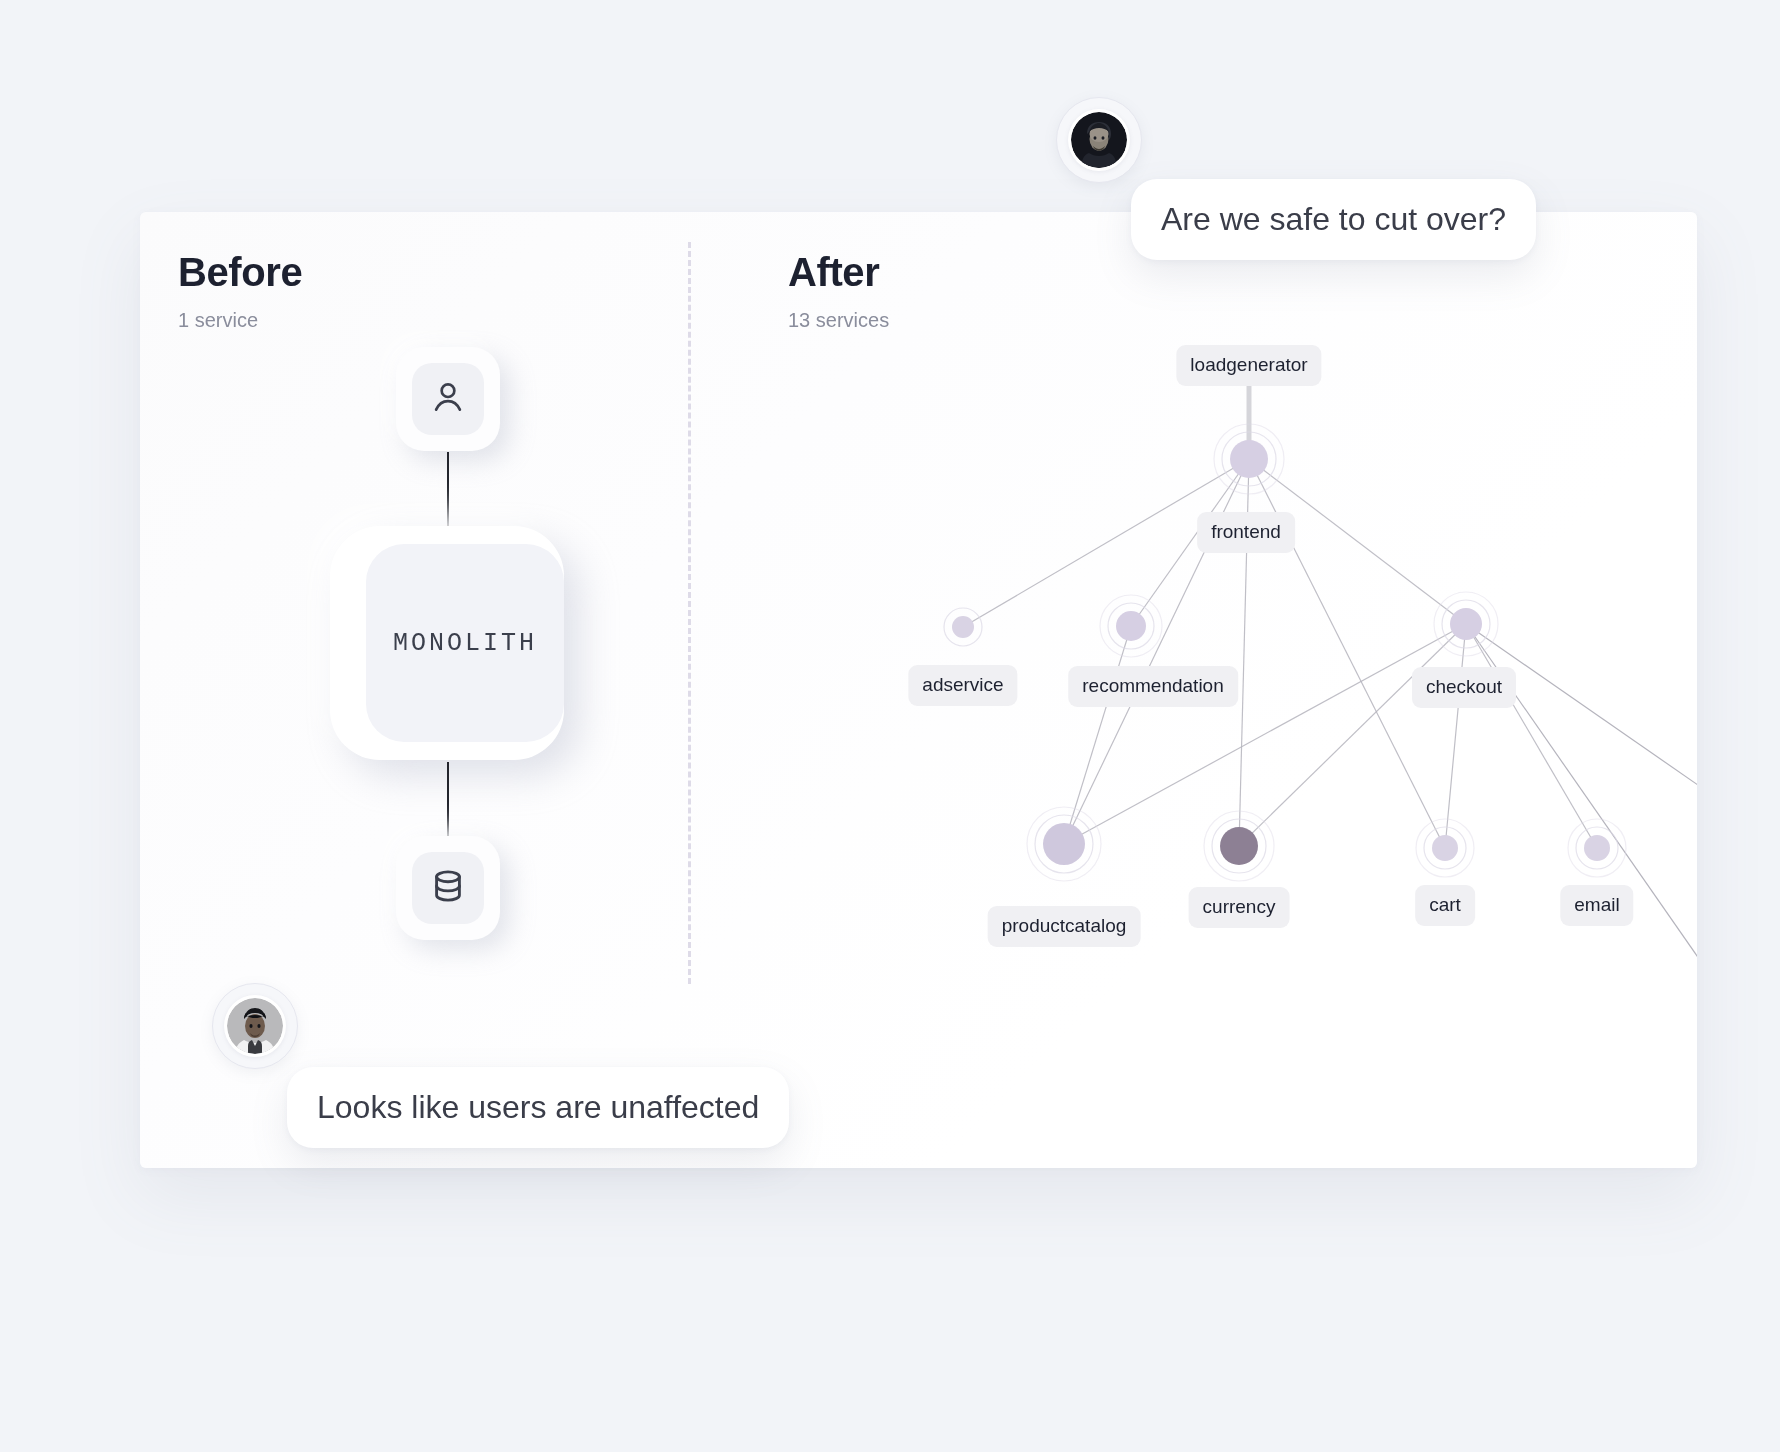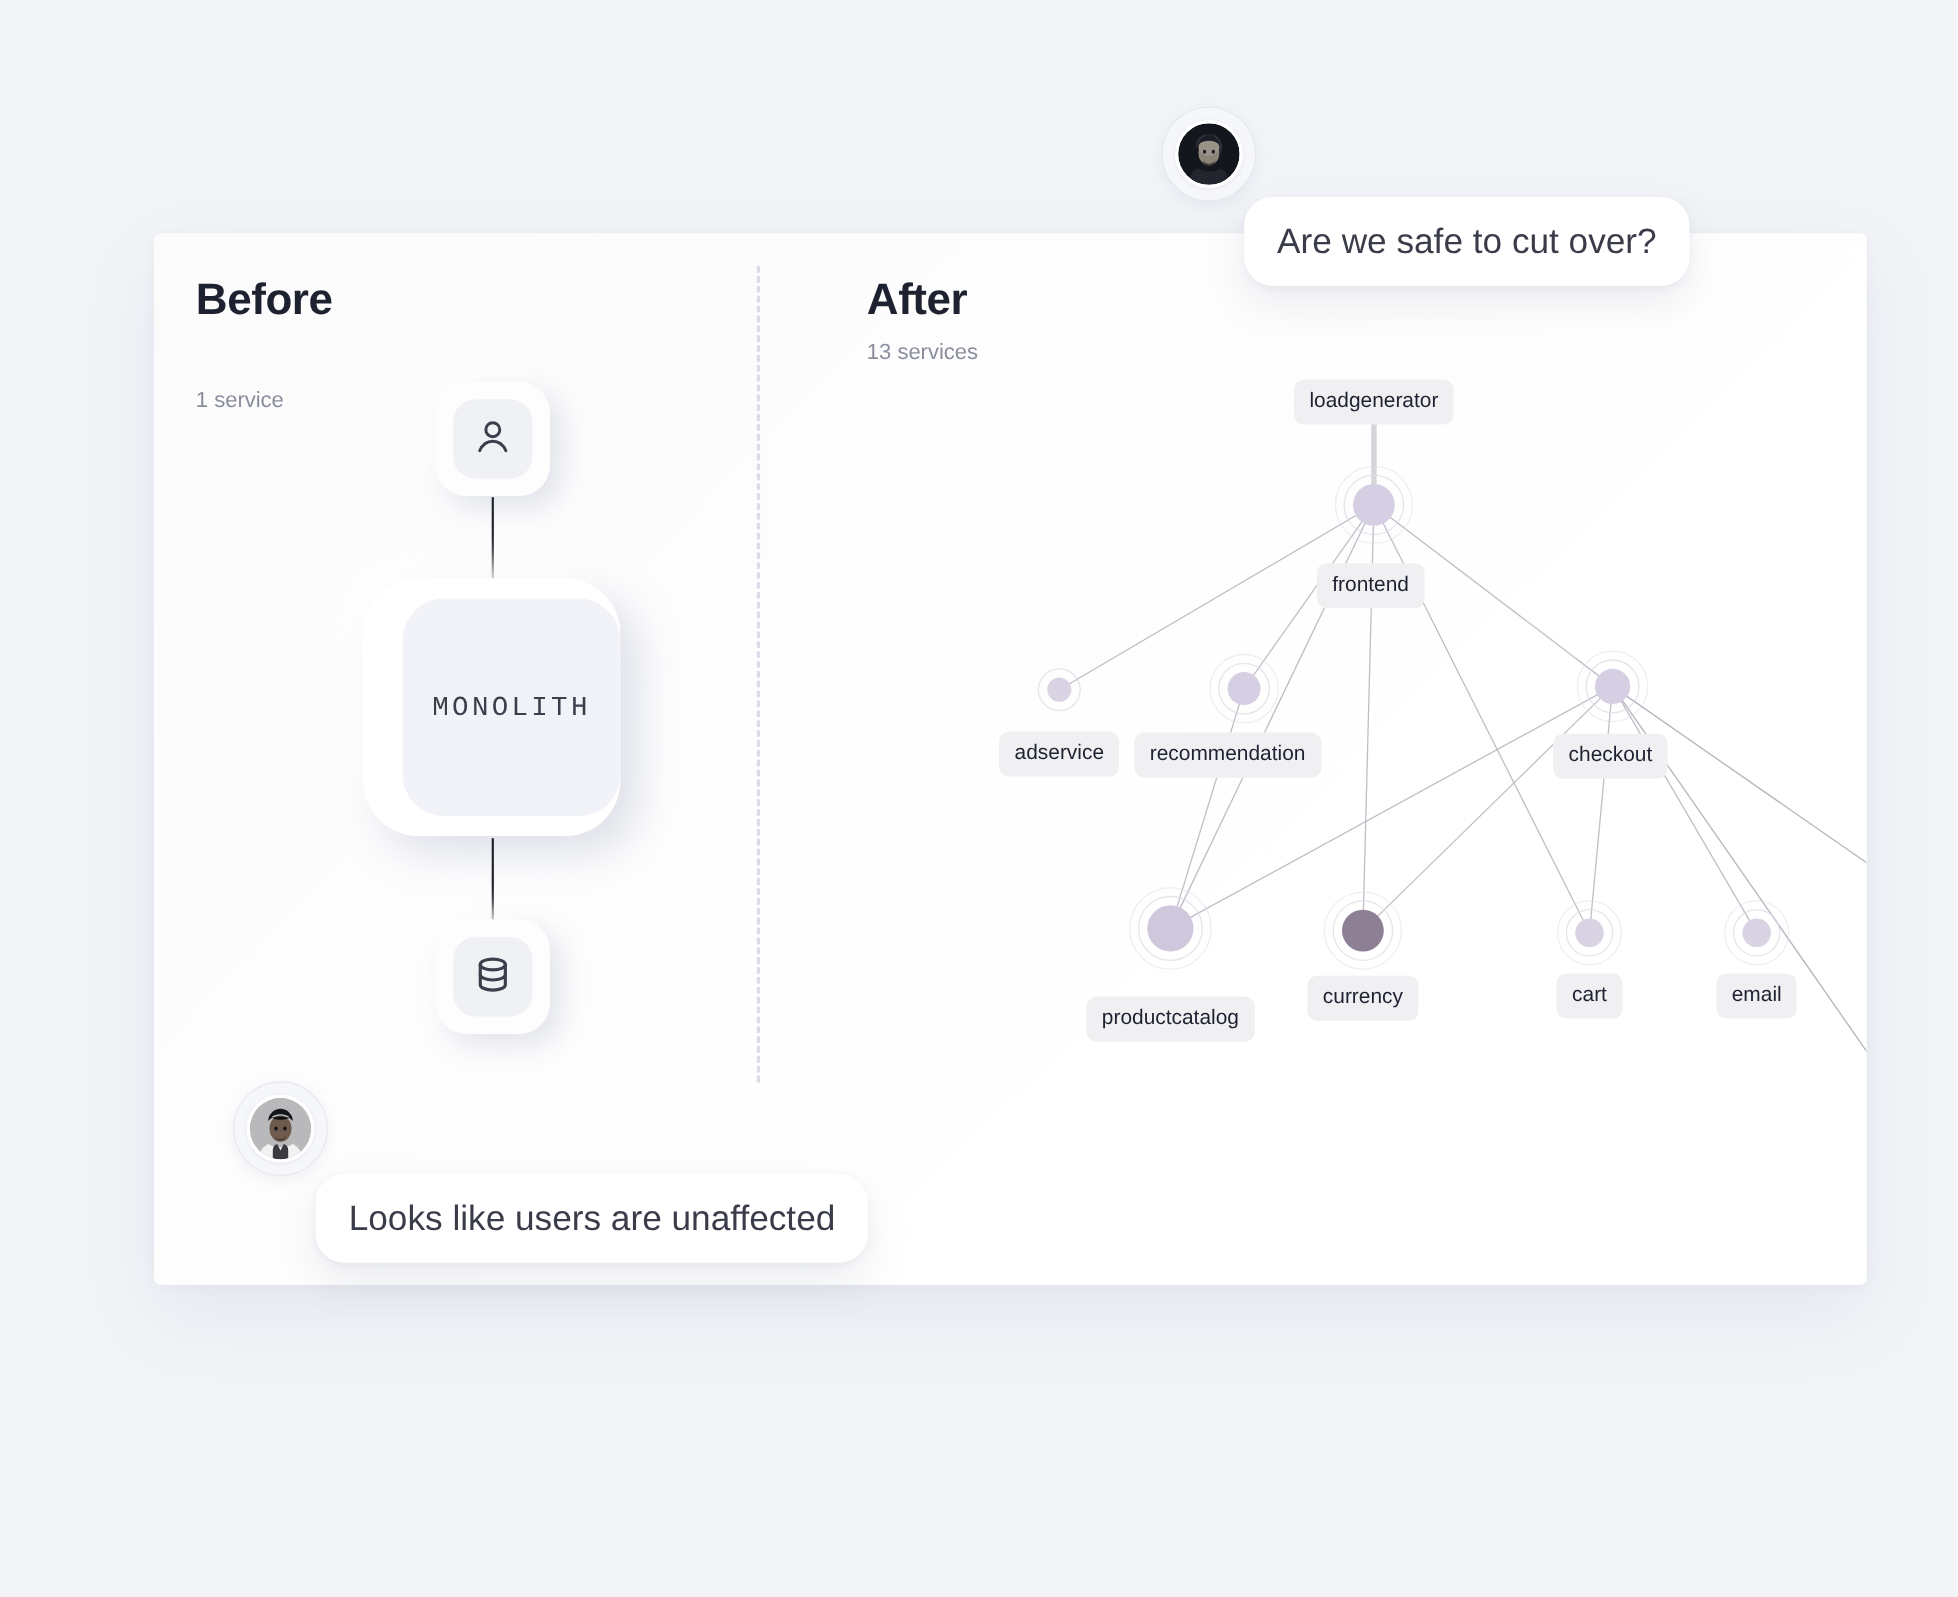--- a/index.html
+++ b/index.html
@@ -32,21 +32,21 @@
     letter-spacing:-0.4px;
     white-space:nowrap;
   }
   .panel-sub{
     position:absolute;
     font-size:20px;
     color:#8a8d9c;
     white-space:nowrap;
   }
   #before-title{left:38px;top:38px;}
-  #before-sub{left:38px;top:97px;margin-top:44px;}
+  #before-sub{left:38px;top:97px;}
   #after-title{left:648px;top:38px;}
   #after-sub{left:648px;top:97px;}
 
   
   .divider{
     position:absolute;
     left:548px; top:30px;
     width:0; height:742px;
     border-left:3px dashed #dedbe8;
   }
@@ -242,21 +242,21 @@
             <circle cx="765" cy="636" r="29" fill="none" stroke="#ddd9e6" stroke-width="1.2" opacity="0.43999999999999995"></circle>
             <circle cx="765" cy="636" r="13" fill="#d9d3e4"></circle>
             <circle cx="917" cy="636" r="21" fill="none" stroke="#ddd9e6" stroke-width="1.2" opacity="0.72"></circle>
             <circle cx="917" cy="636" r="29" fill="none" stroke="#ddd9e6" stroke-width="1.2" opacity="0.43999999999999995"></circle>
             <circle cx="917" cy="636" r="13" fill="#d9d3e4"></circle>
           </svg>
         <div id="graph-labels">
             <div class="node-label" style="left: 569px; top: 133px;">loadgenerator</div>
             <div class="node-label" style="left: 566px; top: 300px;">frontend</div>
             <div class="node-label" style="left: 283px; top: 453px;">adservice</div>
-            <div class="node-label" style="left: 436px; top: 454px;">recommendation</div>
+            <div class="node-label" style="left: 473px; top: 454px;">recommendation</div>
             <div class="node-label" style="left: 784px; top: 455px;">checkout</div>
             <div class="node-label" style="left: 384px; top: 654px; margin-top: 40px;">productcatalog</div>
             <div class="node-label" style="left: 559px; top: 675px;">currency</div>
             <div class="node-label" style="left: 765px; top: 673px;">cart</div>
             <div class="node-label" style="left: 917px; top: 673px;">email</div>
           </div>
       </div>
     </div>
 
   </div>

